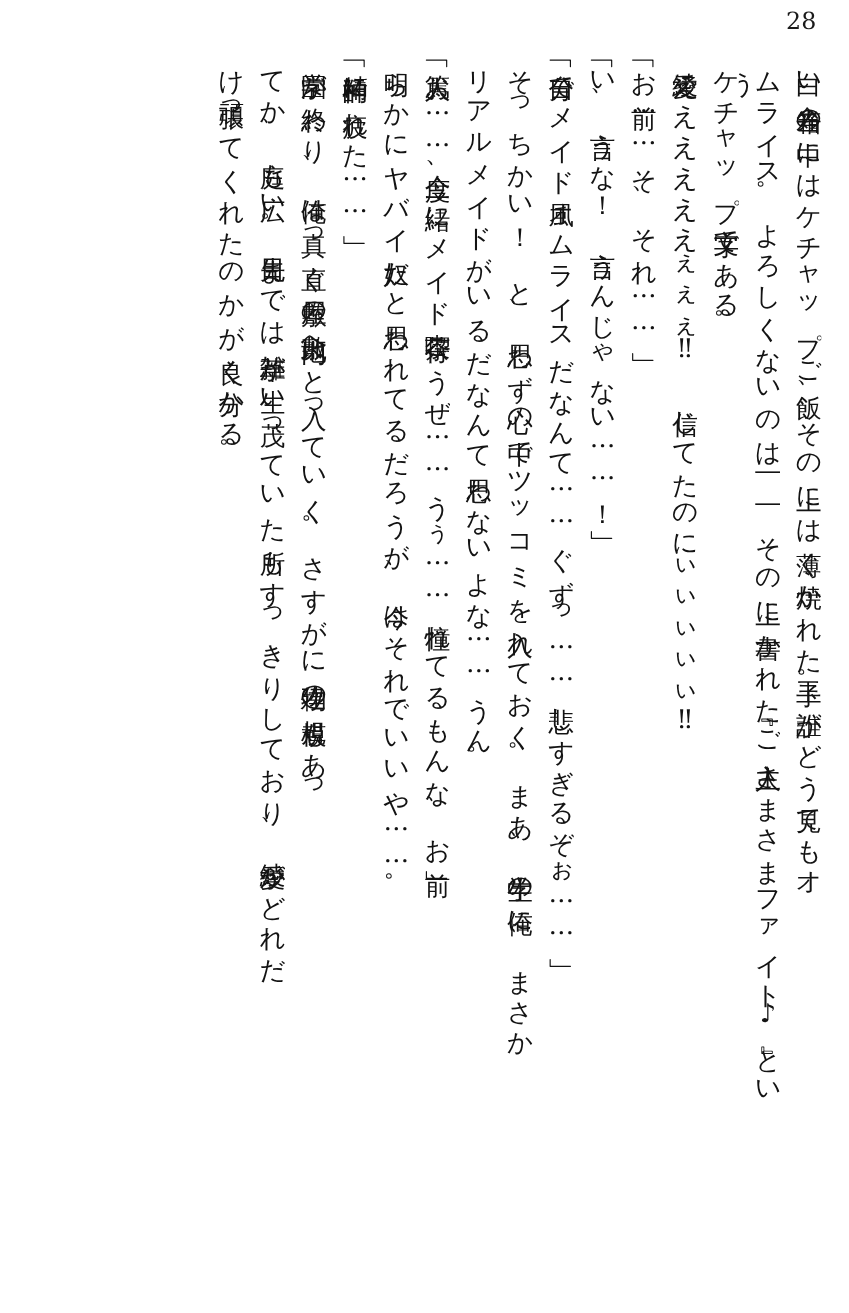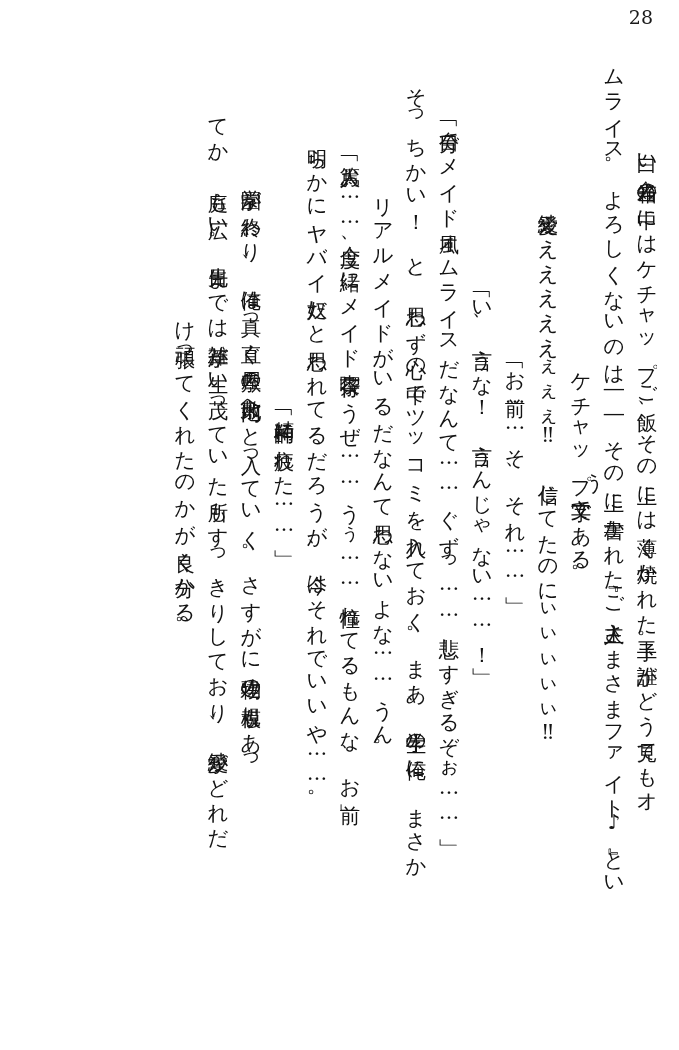--- a/index.html
+++ b/index.html
@@ -13,21 +13,20 @@
     overflow: hidden;
     font-family: "DejaVu Serif", "Liberation Serif", serif;
     color: #111111;
   }
   #page {
     position: relative;
     width: 679px;
     height: 914px;
     background: #ffffff;
     box-sizing: border-box;
-    text-align: center;
   }
   #page-number {
     position: absolute;
     top: 6px;
     right: 26px;
     font-size: 19px;
     font-family: "DejaVu Serif", "Liberation Serif", serif;
     letter-spacing: 0px;
     color: #1a1a1a;
   }

